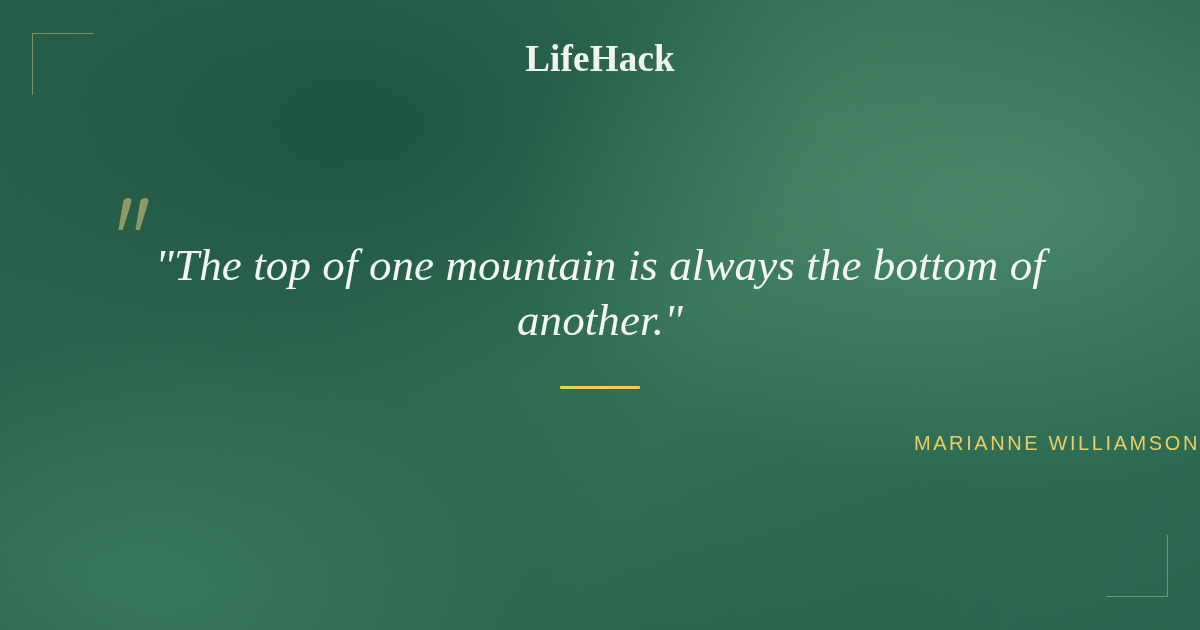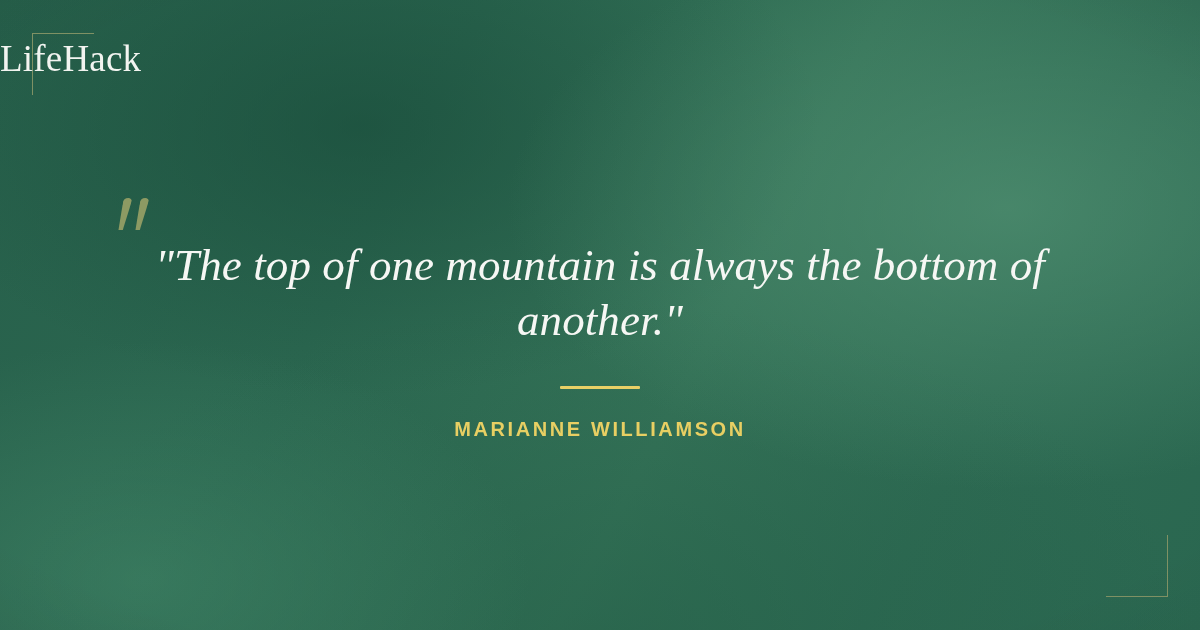--- a/index.html
+++ b/index.html
@@ -56,27 +56,27 @@
     border-bottom: 1.5px solid #7f9164;
     border-right: 1.5px solid #7f9164;
   }
 
   
   .brand {
     position: absolute;
     top: 40px;
     left: 0;
     width: 100%;
-    text-align: left;
+    text-align: center;
     font-family: "Liberation Serif", "DejaVu Serif", serif;
     font-size: 37px;
     line-height: 1.05;
     letter-spacing: 0.2px;
     color: #f2f4f0;
-    font-weight: 400;
+    font-weight: 700;
   }
 
   
   .quote-block {
     position: absolute;
     top: 190px;
     left: 0;
     width: 100%;
   }
 
@@ -114,25 +114,25 @@
 
   .divider {
     width: 80px;
     height: 3px;
     background: #e9d066;
     margin: 38px auto 0;
     border-radius: 1px;
   }
 
   .attribution {
-    margin-top: 29px;
-    text-align: center;
+    margin-top: 43px;
+    text-align: right;
     font-family: "Liberation Sans", sans-serif;
     font-size: 20px;
-    font-weight: 700;
+    font-weight: 400;
     letter-spacing: 2.6px;
     color: #e8cf63;
   }
 </style>
 </head>
 <body>
 
 <div class="card">
 
   <div class="vignette"></div>

